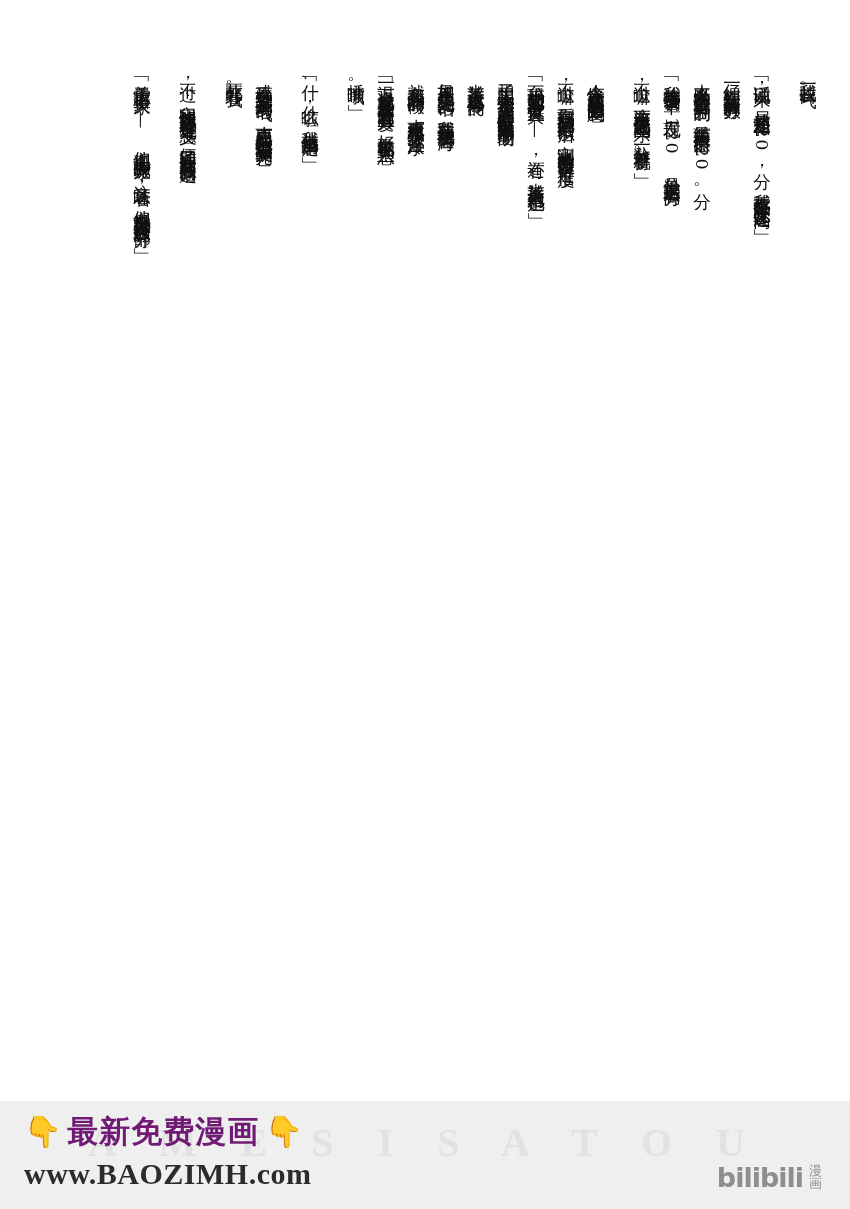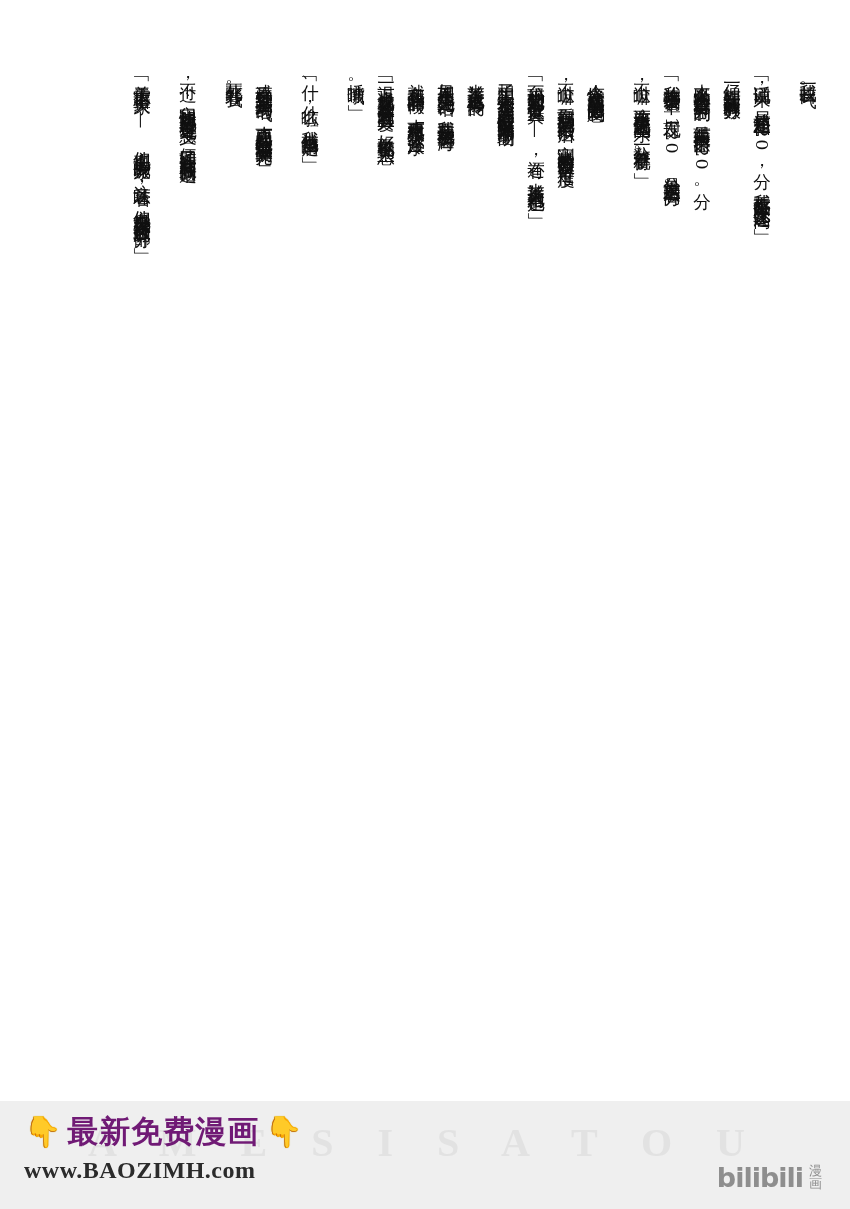--- a/index.html
+++ b/index.html
@@ -107,21 +107,21 @@
   #wm-title {
     font-family: "DejaVu Serif", "Liberation Serif", serif;
     font-size: 31px;
     font-weight: 700;
     color: #701a75;
     letter-spacing: 1px;
     white-space: nowrap;
   }
   #wm-url {
     font-family: "Liberation Serif", serif;
-    font-size: 24px;
+    font-size: 30px;
     font-weight: 700;
     color: #2b2b2b;
     letter-spacing: 0.5px;
     margin-top: 2px;
     white-space: nowrap;
   }
 
   #wm-right {
     position: absolute;
     right: 28px;

